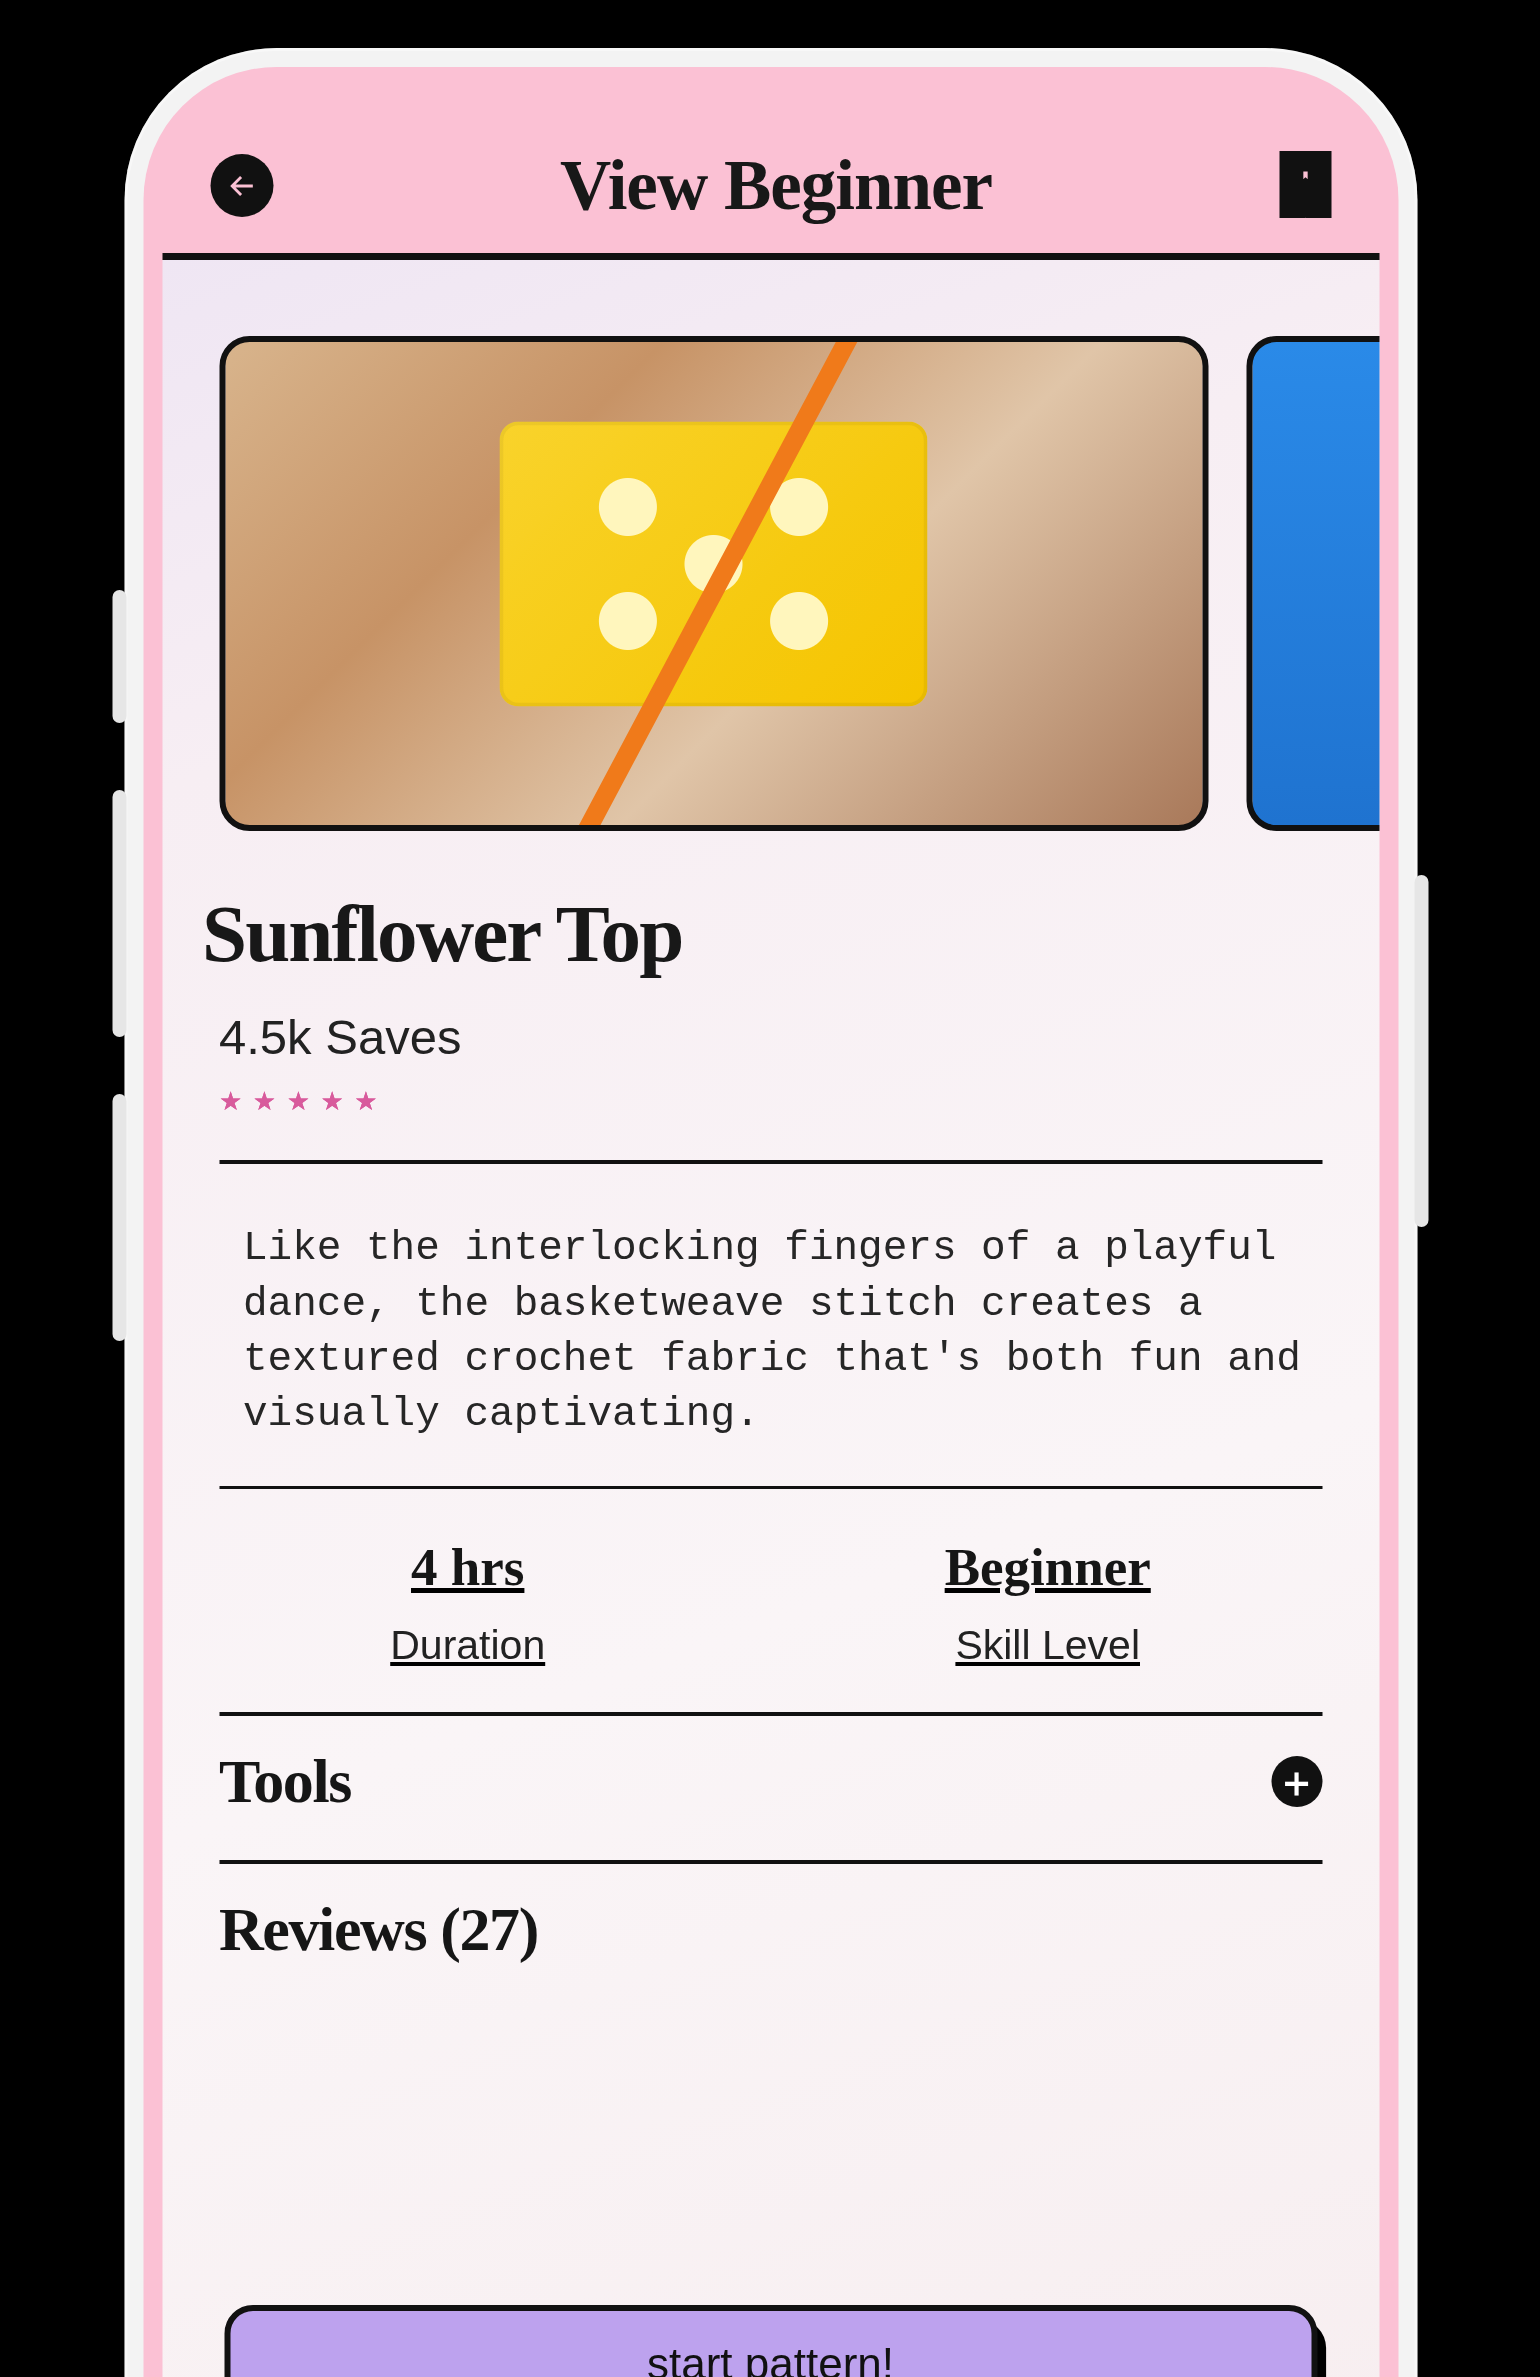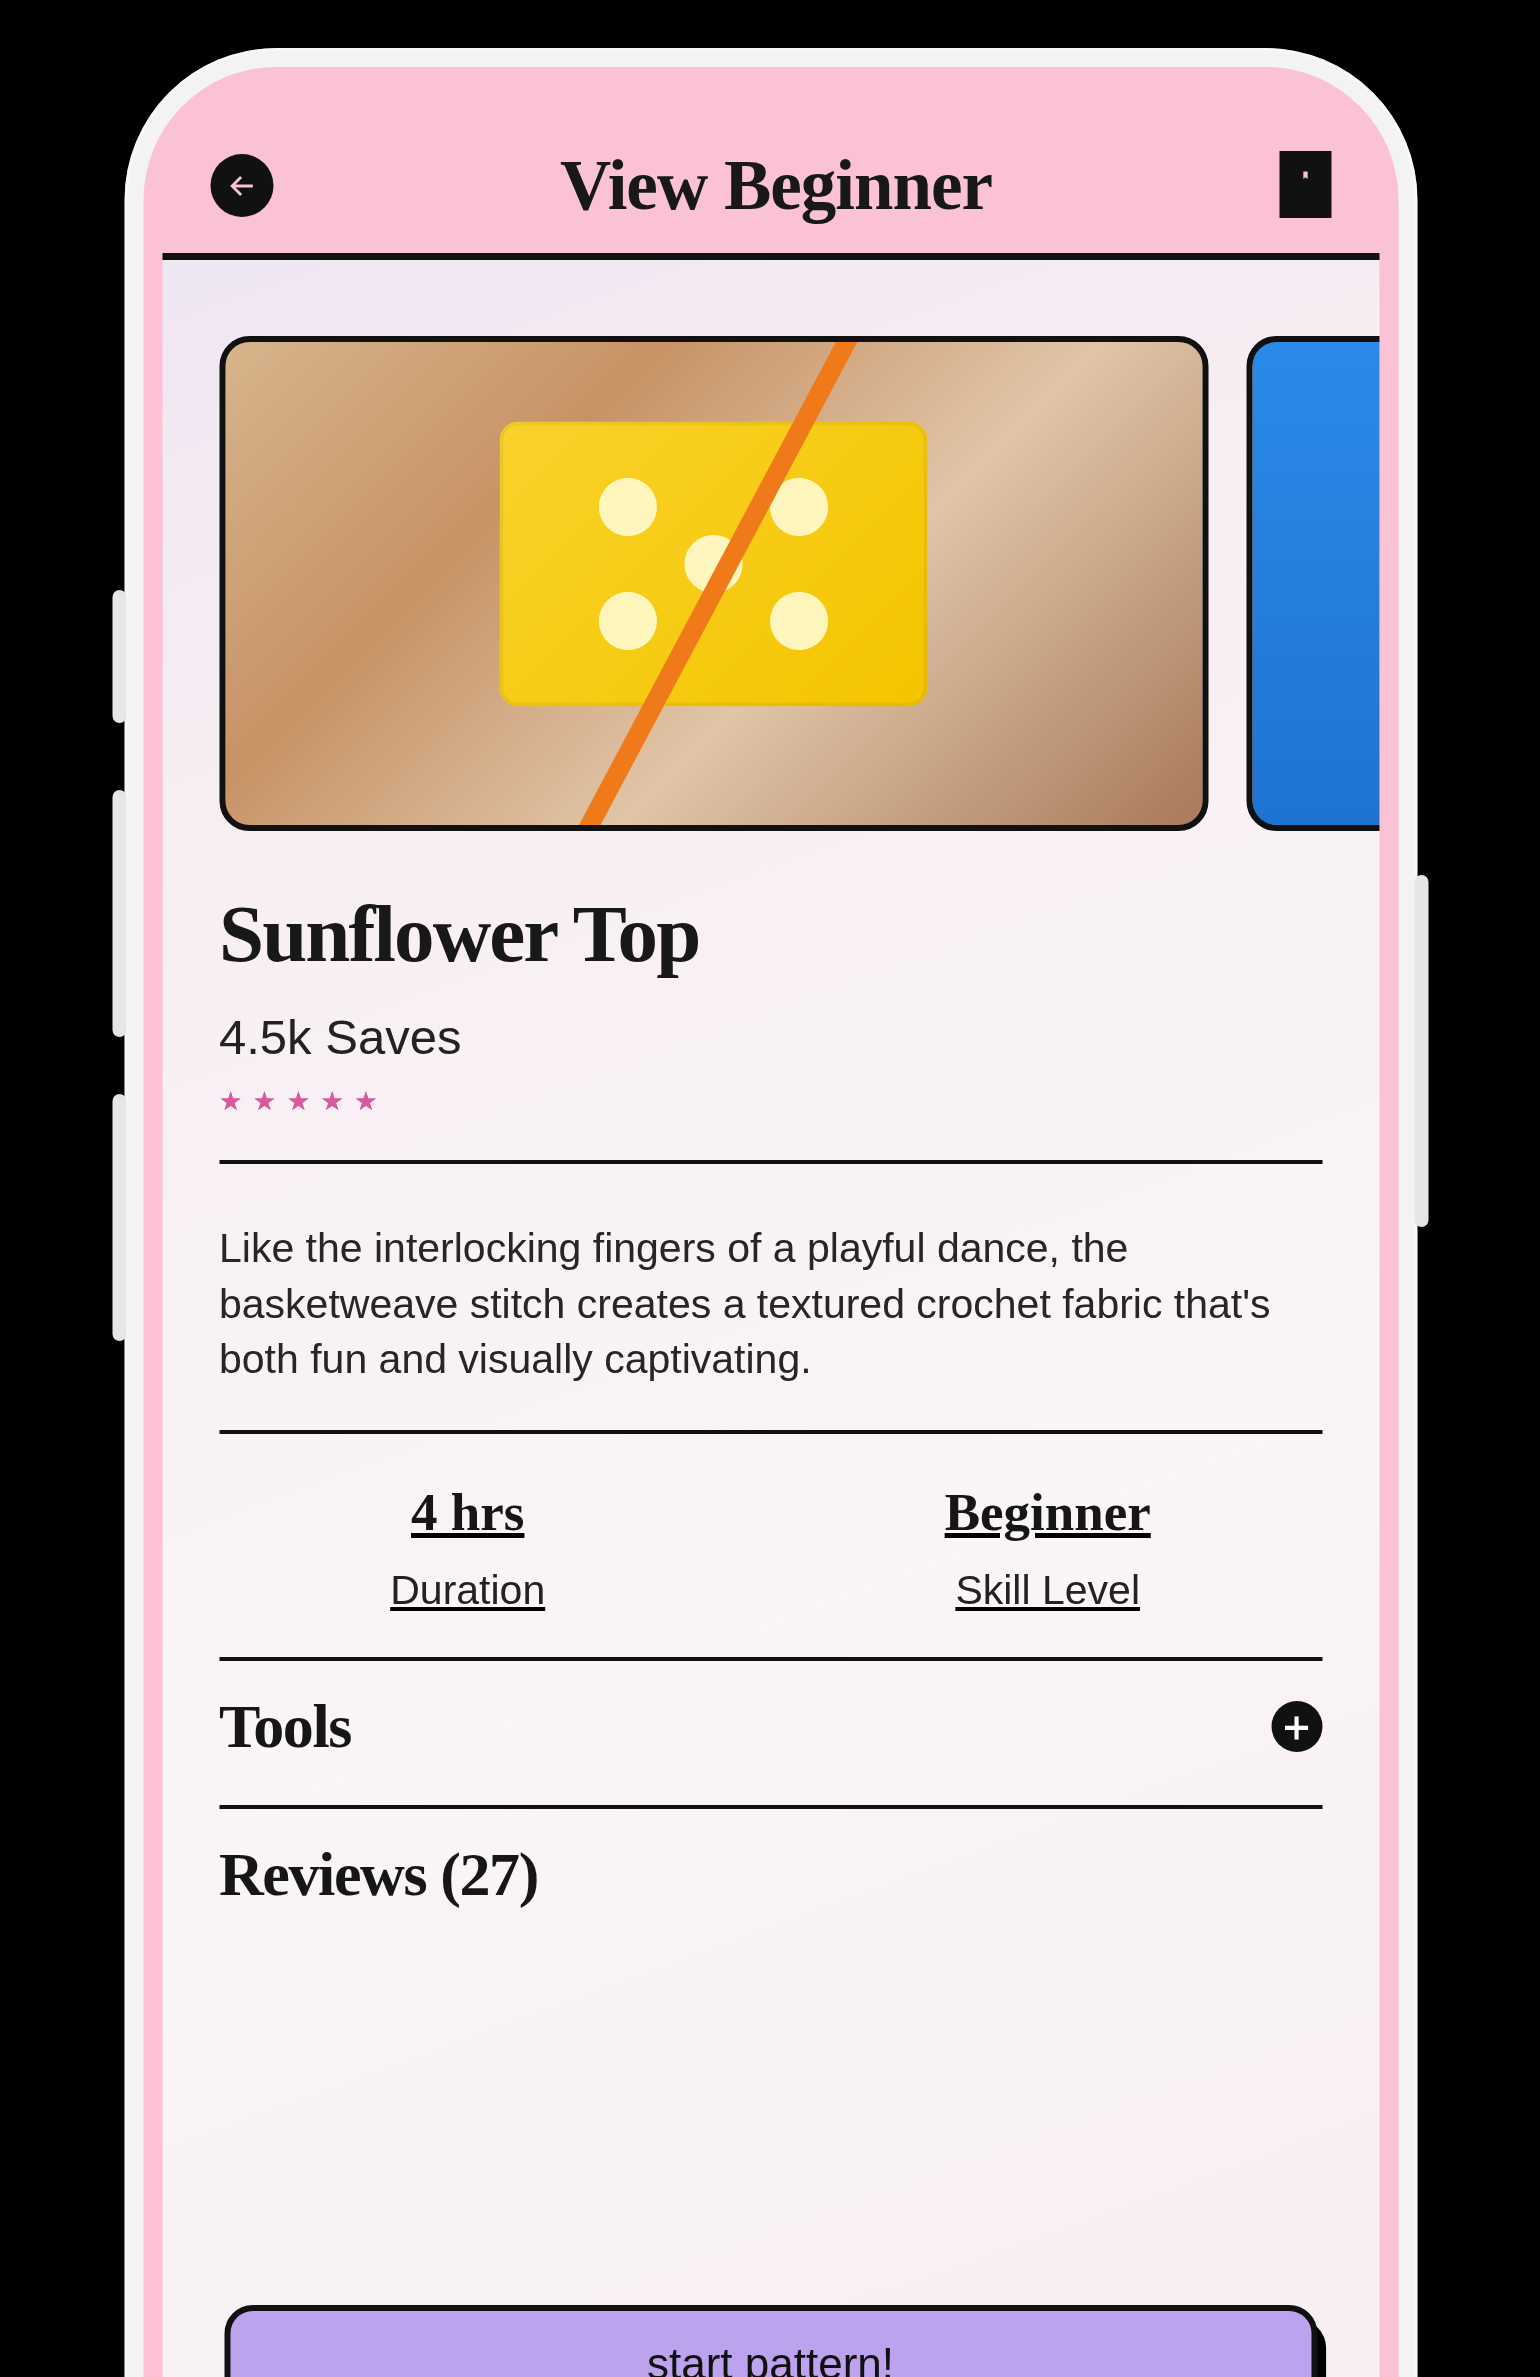--- a/index.html
+++ b/index.html
@@ -128,21 +128,21 @@
   }
   .hero2 {
     flex: 0 0 989px;
     height: 495px;
     border: 6.7px solid #111;
     border-radius: 30px;
     background: linear-gradient(#2a8ae8,#1f73d0);
   }
 
   .tut-title {
-    padding: 57px 57px 0 57px;
+    padding: 57px 57px 0 40px;
   }
   .tut-title h1 {
     font-size: 81px;
     font-weight: 900;
     color: #181818;
     letter-spacing: -1.9px;
   }
   .saves {
     padding: 28.5px 57px 0 57px;
     font-family: -apple-system, Helvetica, Arial, sans-serif;
@@ -157,22 +157,22 @@
   }
   .stars span { text-shadow: 0 0 0 #d85a9c; }
 
   .rule {
     height: 3.8px;
     background: #111;
     margin: 43px 57px 0 57px;
   }
 
   .desc {
-    padding: 57px 57px 0 57px;
-    font-family: Liberation Sans, sans-serif;
+    padding: 57px 57px 0 81px;
+    font-family: Liberation Mono, monospace;
     font-size: 41px;
     line-height: 1.35;
     color: #262626;
   }
 
   .meta-row {
     display: flex;
     justify-content: space-around;
     padding: 48px 28.5px 0 28.5px;
     text-align: center;

